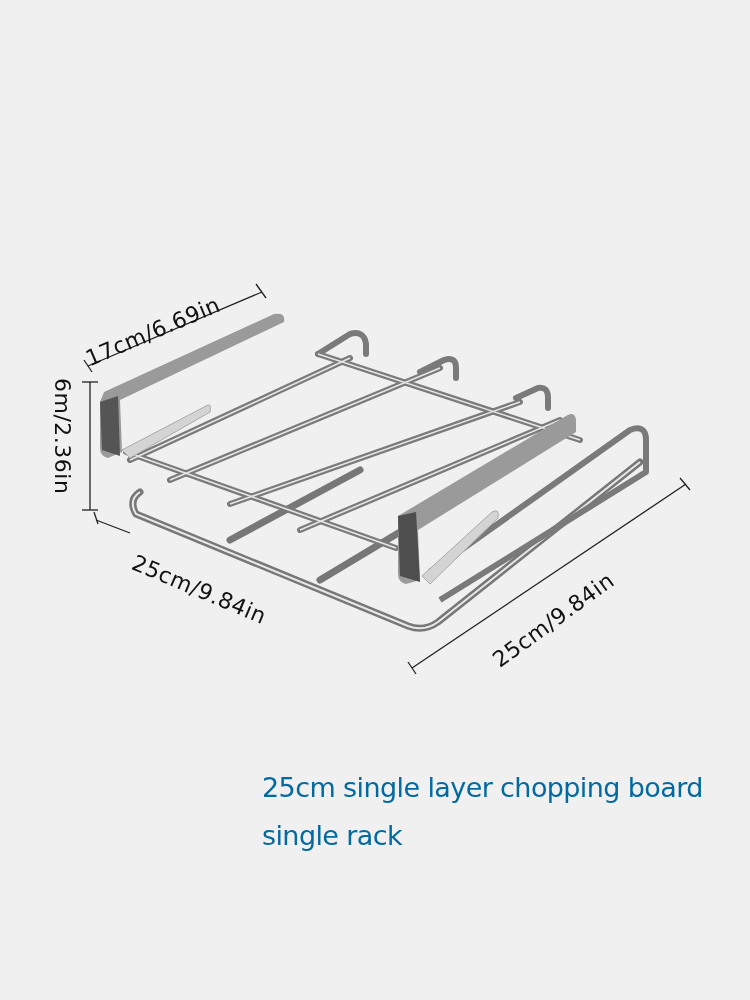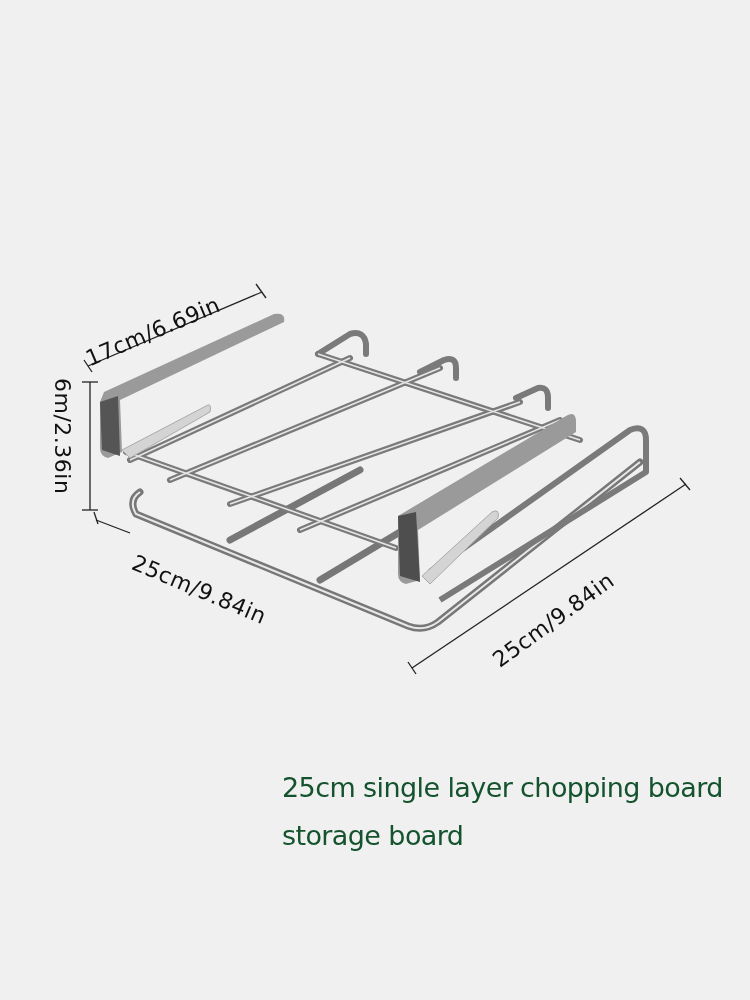--- a/index.html
+++ b/index.html
@@ -1,21 +1,21 @@
 <!DOCTYPE html>
 <html><head>
 <meta charset="utf-8">
 <style>
   html, body { margin: 0; padding: 0; }
   body { width: 750px; height: 1000px; background: #f0f0f0; position: relative; overflow: hidden;
          font-family: "DejaVu Sans", sans-serif; }
   .stage { position: absolute; left: 0; top: 0; width: 750px; height: 1000px; }
   .dim { position: absolute; font-size: 22px; color: #111; white-space: nowrap; transform-origin: left top;
          font-family: "DejaVu Sans", sans-serif; letter-spacing: 0.5px; }
-  .caption { position: absolute; left: 282px; top: 764px; font-size: 27px; line-height: 48px; color: #14532d;
+  .caption { position: absolute; left: 262px; top: 764px; font-size: 27px; line-height: 48px; color: #0369a1;
              font-family: "DejaVu Sans", sans-serif; letter-spacing: -0.6px; }
 </style>
 </head>
 <body>
 
 <div class="stage">
   <svg width="750" height="1000">
     <defs>
       <linearGradient id="chrome" x1="0" y1="0" x2="0" y2="1">
         <stop offset="0" stop-color="#e4e4e4"></stop>
@@ -85,14 +85,14 @@
   </svg>
 
   <div class="dim" style="left:82px; top:348px; transform: rotate(-23deg);">17cm/6.69in</div>
   <div class="dim" style="left:53px; top:378px; transform: rotate(90deg) translate(0,-22px); transform-origin: left top;">6m/2.36in</div>
   <div class="dim" style="left:138px; top:550px; transform: rotate(23deg);">25cm/9.84in</div>
   <div class="dim" style="left:488px; top:652px; transform: rotate(-36deg);">25cm/9.84in</div>
 </div>
 
 <div class="caption">
   <div>25cm single layer chopping board</div>
-  <div>storage board</div>
+  <div>single rack</div>
 </div>
 
 </body></html>

